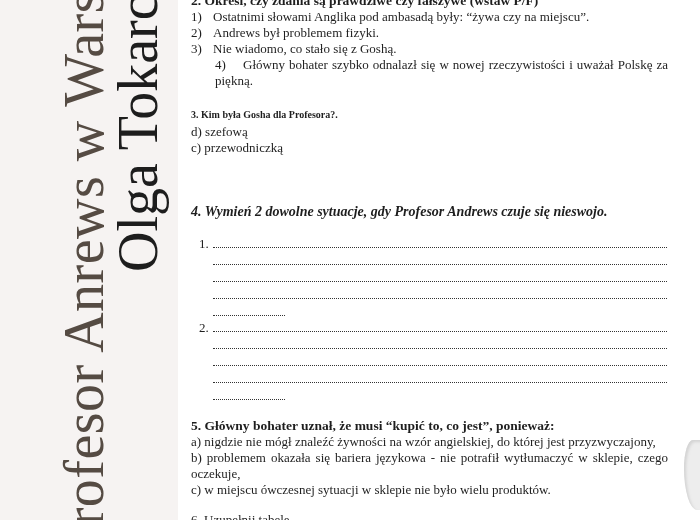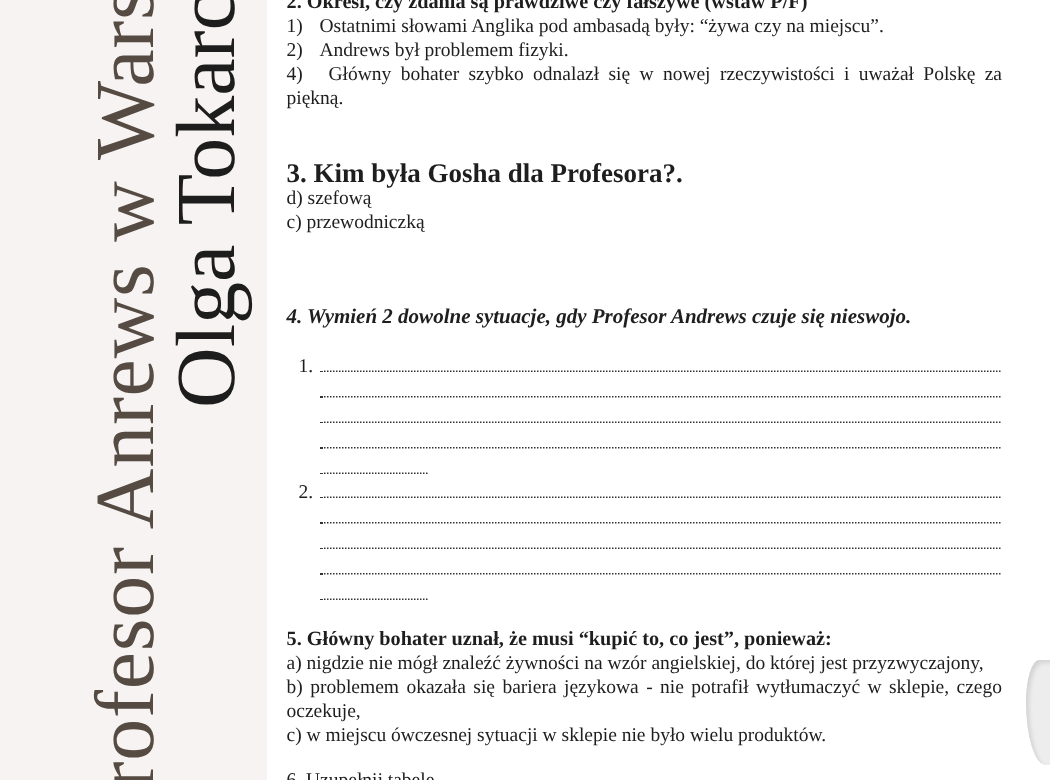--- a/index.html
+++ b/index.html
@@ -64,27 +64,30 @@
 <div class="content">
 
   <div class="block" style="top:-7px;">
     <div class="line q-title">2.  Określ, czy zdania są prawdziwe czy fałszywe (wstaw P/F)</div>
     <div class="line">
       <span class="num">1)</span><span>Ostatnimi słowami Anglika pod ambasadą były:  “żywa czy na miejscu”.</span>
     </div>
     <div class="line">
       <span class="num">2)</span><span>Andrews był problemem fizyki.</span>
     </div>
-    <div class="justify" style="text-align-last:left;">
+    <div class="line">
+      <span class="num">3)</span><span>Nie wiadomo, co stało się z Goshą.</span>
+    </div>
+    <div class="justify" style="text-align-last:left;margin-left:24px;">
       <span class="num" style="width:28px;">4)</span><span>Główny bohater szybko odnalazł się w nowej rzeczywistości i uważał Polskę za piękną.</span>
     </div>
   </div>
 
   <div class="block" style="top:106px;">
-    <div class="line q-title" style="font-size:18px; line-height:18px;">3.  Kim była Gosha dla Profesora?.</div>
+    <div class="line q-title" style="font-size:10px; line-height:18px;">3.  Kim była Gosha dla Profesora?.</div>
     <div class="line">d) szefową</div>
     <div class="line">c) przewodniczką</div>
   </div>
 
   <div class="block" style="top:203px;">
     <div class="line q-title" style="font-size:14px; line-height:18px;font-style:italic;">4. Wymień 2 dowolne sytuacje, gdy Profesor Andrews czuje się nieswojo.</div>
   </div>
 
   <div class="dots-area" style="top:236px;">
     <div class="dots-row">

